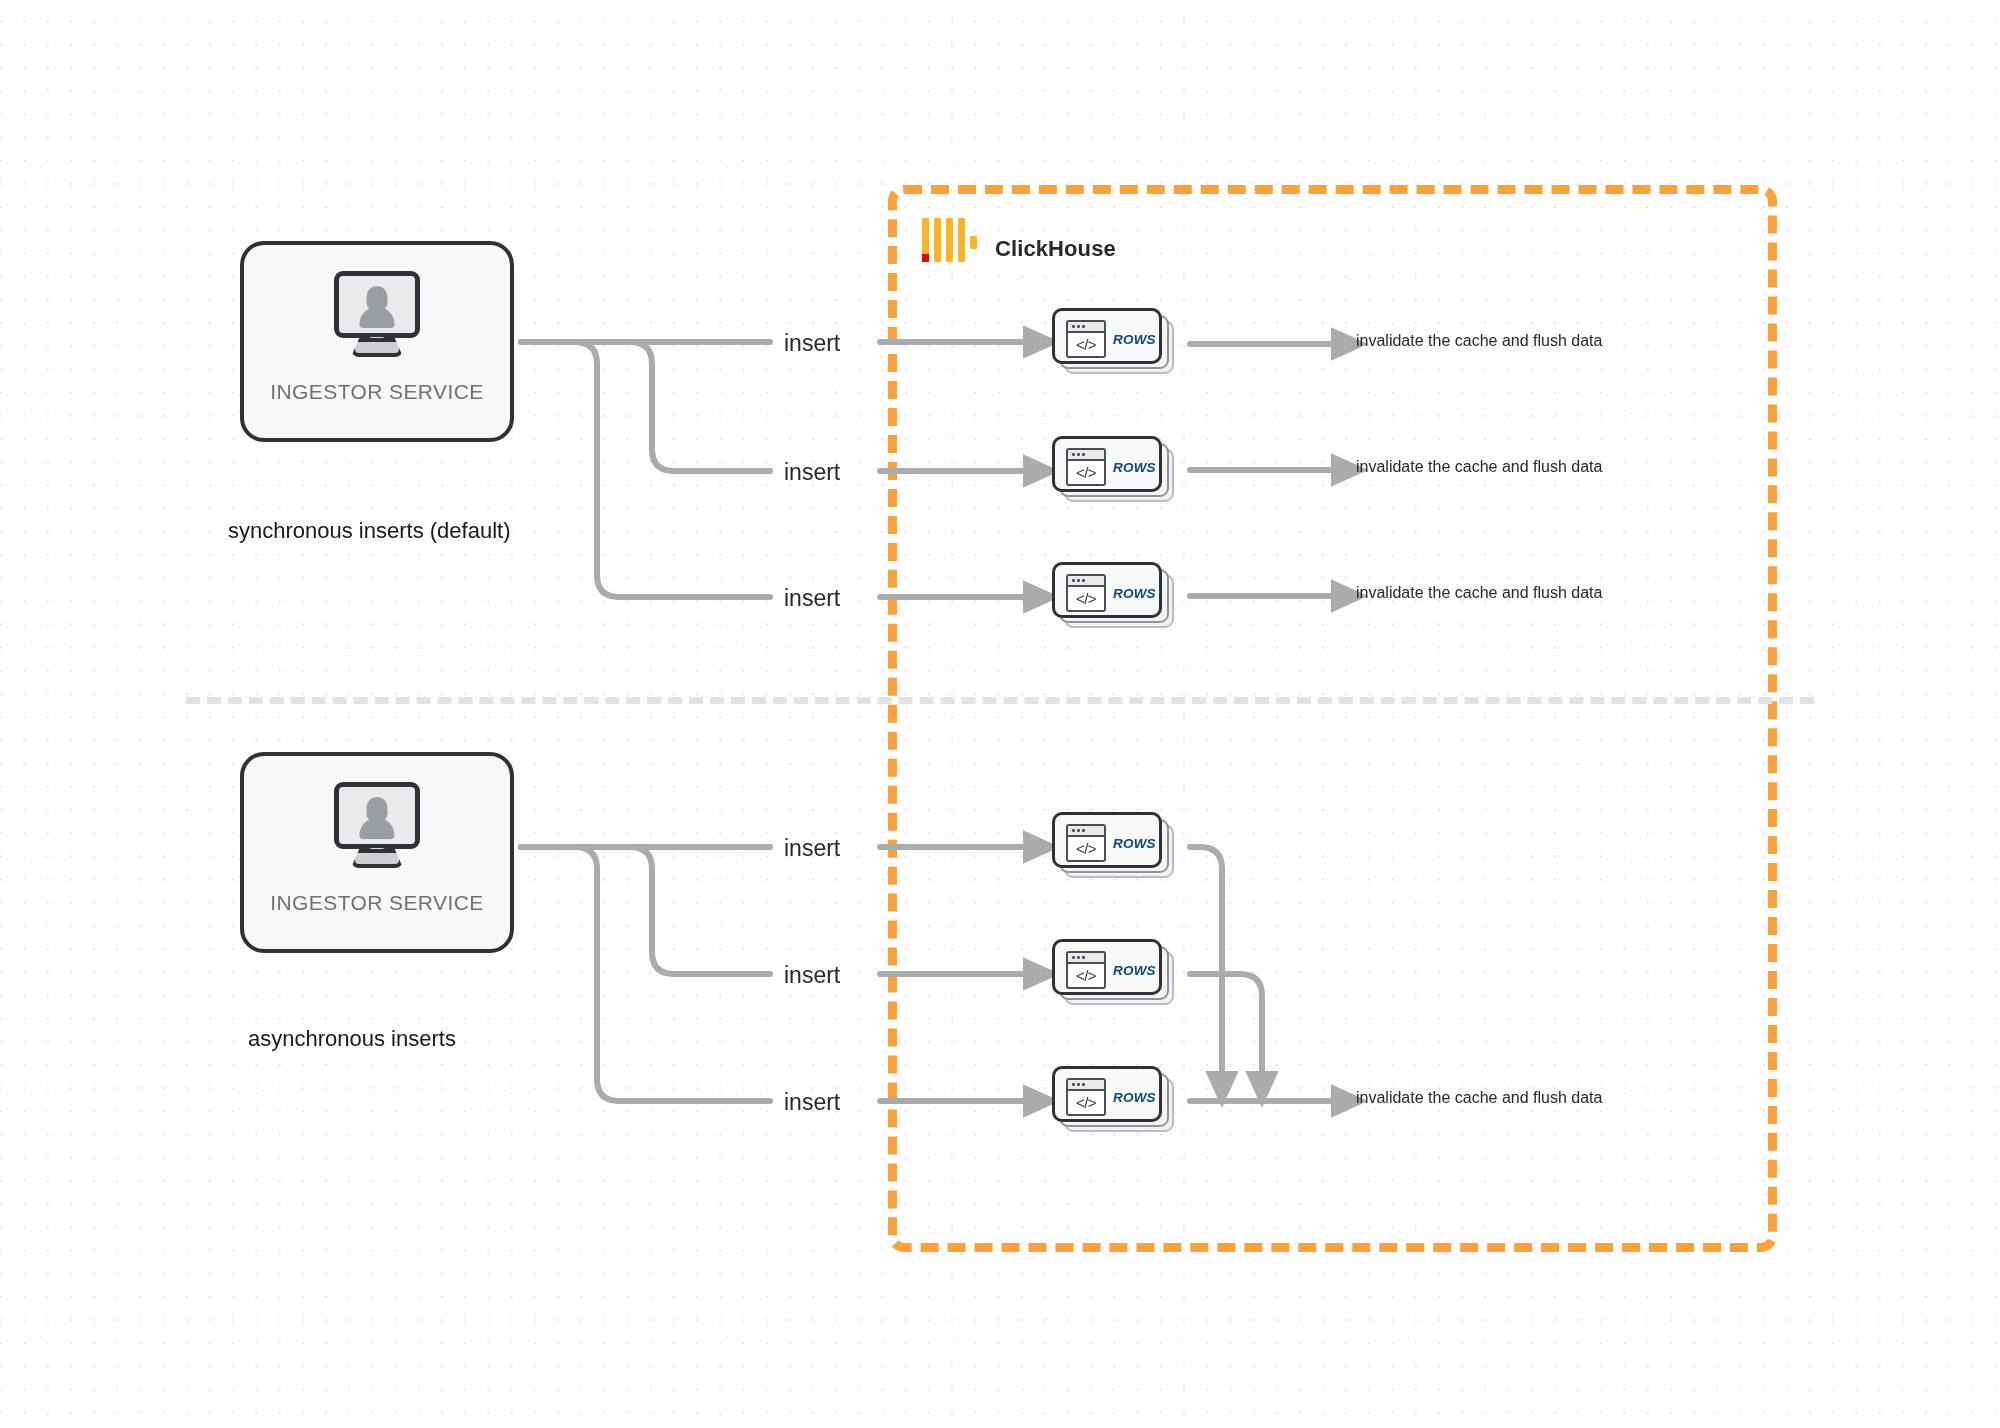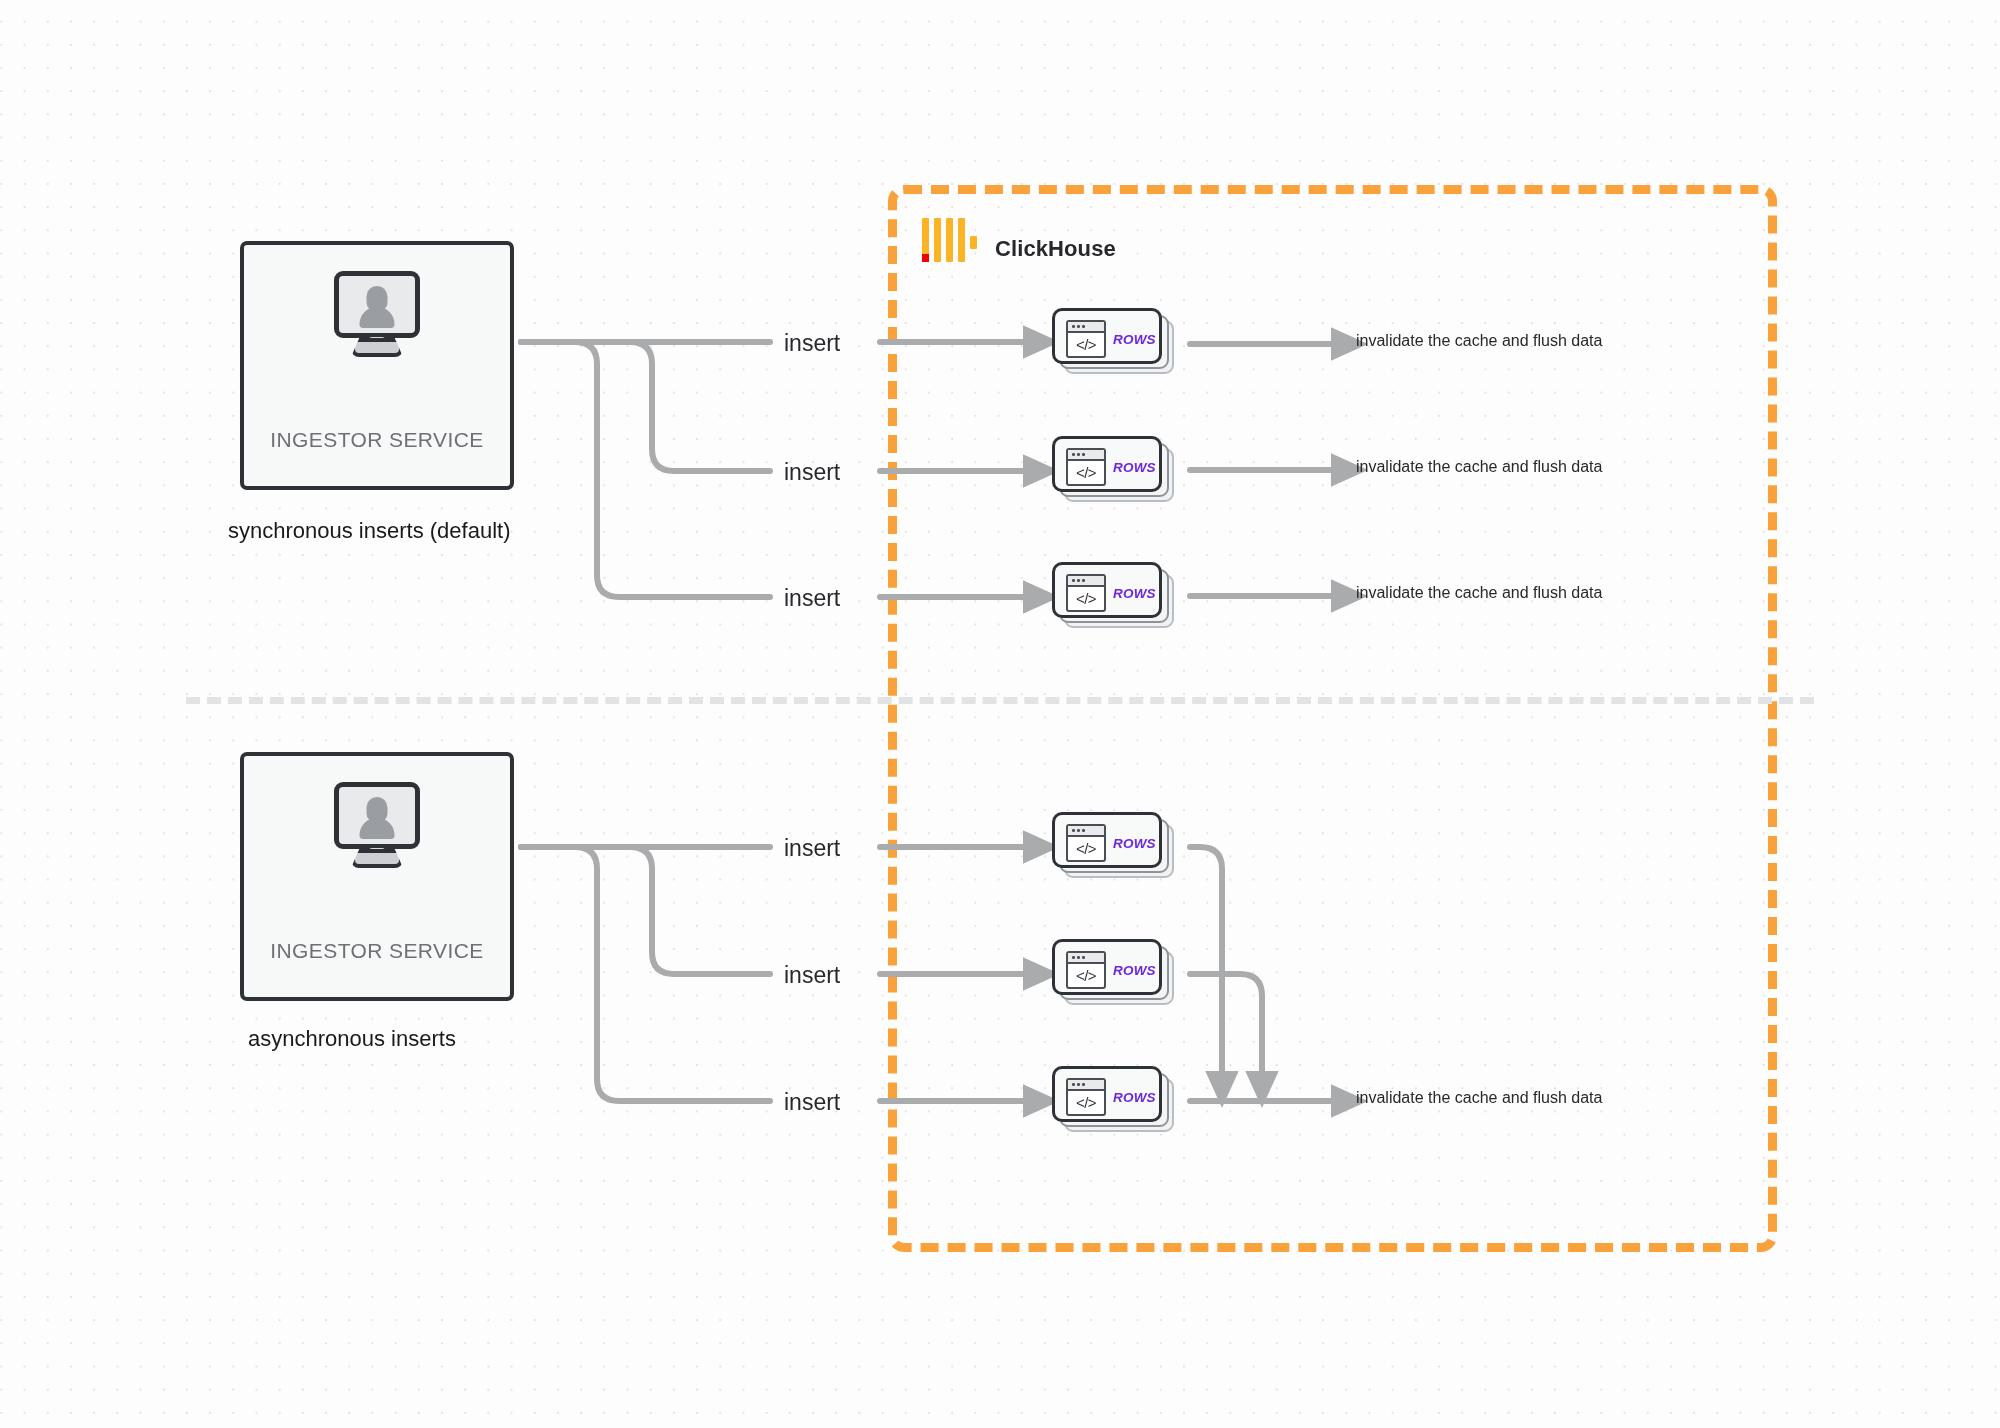--- a/index.html
+++ b/index.html
@@ -75,24 +75,24 @@
     color: #26282b;
     letter-spacing: 0.1px;
     white-space: nowrap;
     font-weight: bold;
   }
 
   
   .service {
     position: absolute;
     width: 274px;
-    height: 249px;
+    height: 201px;
     background: #f7f8f8;
     border: 4.5px solid #2e3136;
-    border-radius: 7px;
+    border-radius: 24px;
     box-sizing: border-box;
   }
   .service.sync  { left: 240px; top: 241px; }
   .service.async { left: 240px; top: 752px; }
 
   .monitor {
     position: absolute;
     left: 50%;
     transform: translateX(-50%);
     top: 26px;
@@ -261,21 +261,21 @@
   .rows-text {
     position: absolute;
     left: 58px;
     top: 0;
     height: 56px;
     display: flex;
     align-items: center;
     font-size: 13.5px;
     font-style: italic;
     font-weight: bold;
-    color: #6d28d9;
+    color: #0c4a6e;
     letter-spacing: 0.2px;
   }
 
   
   .wires {
     position: absolute;
     left: 0;
     top: 0;
     width: 2000px;
     height: 1428px;

